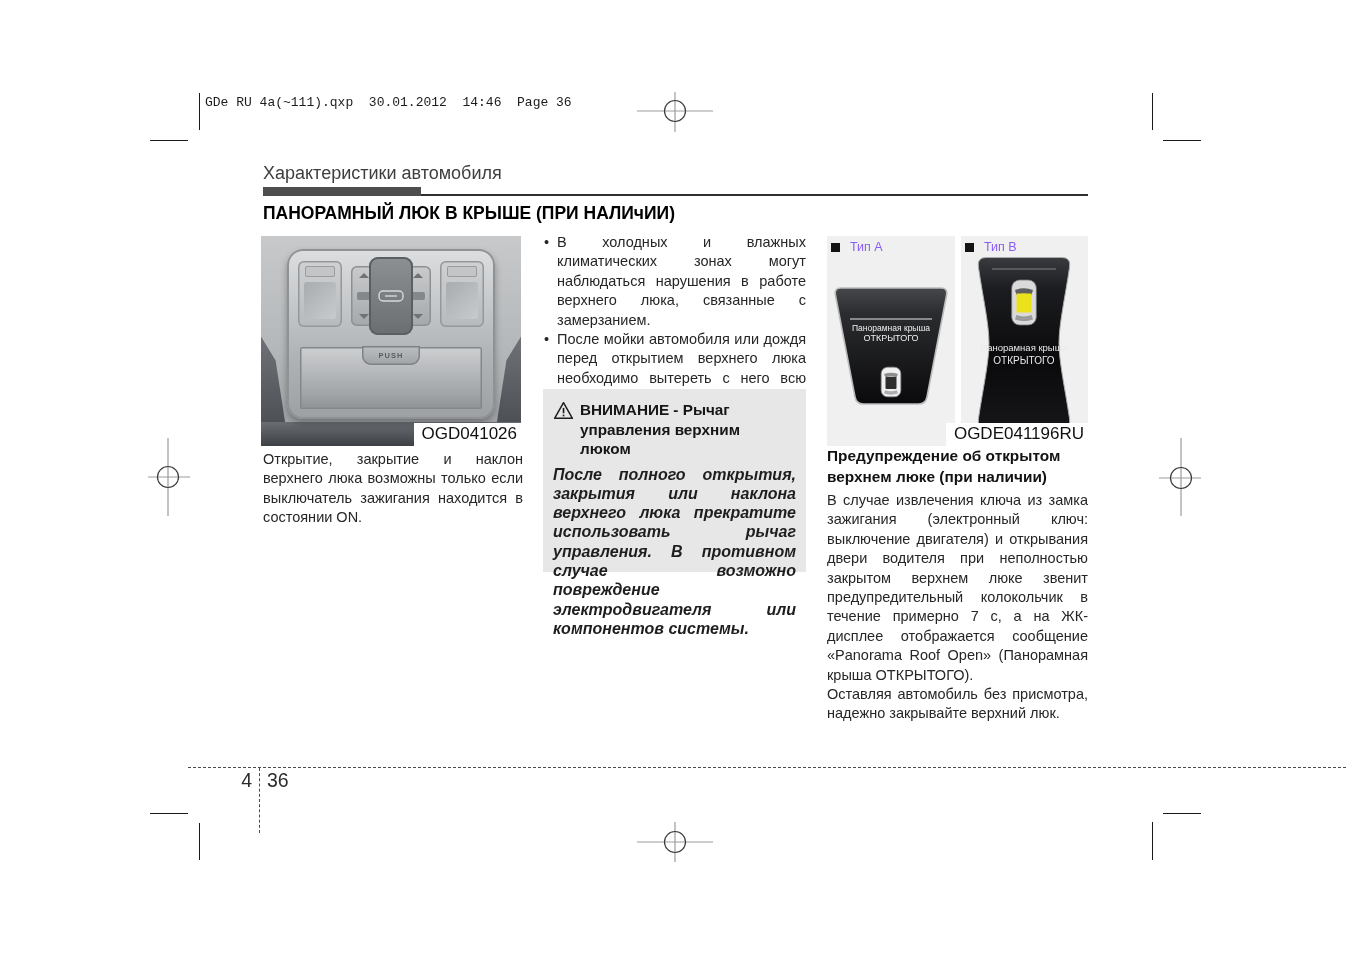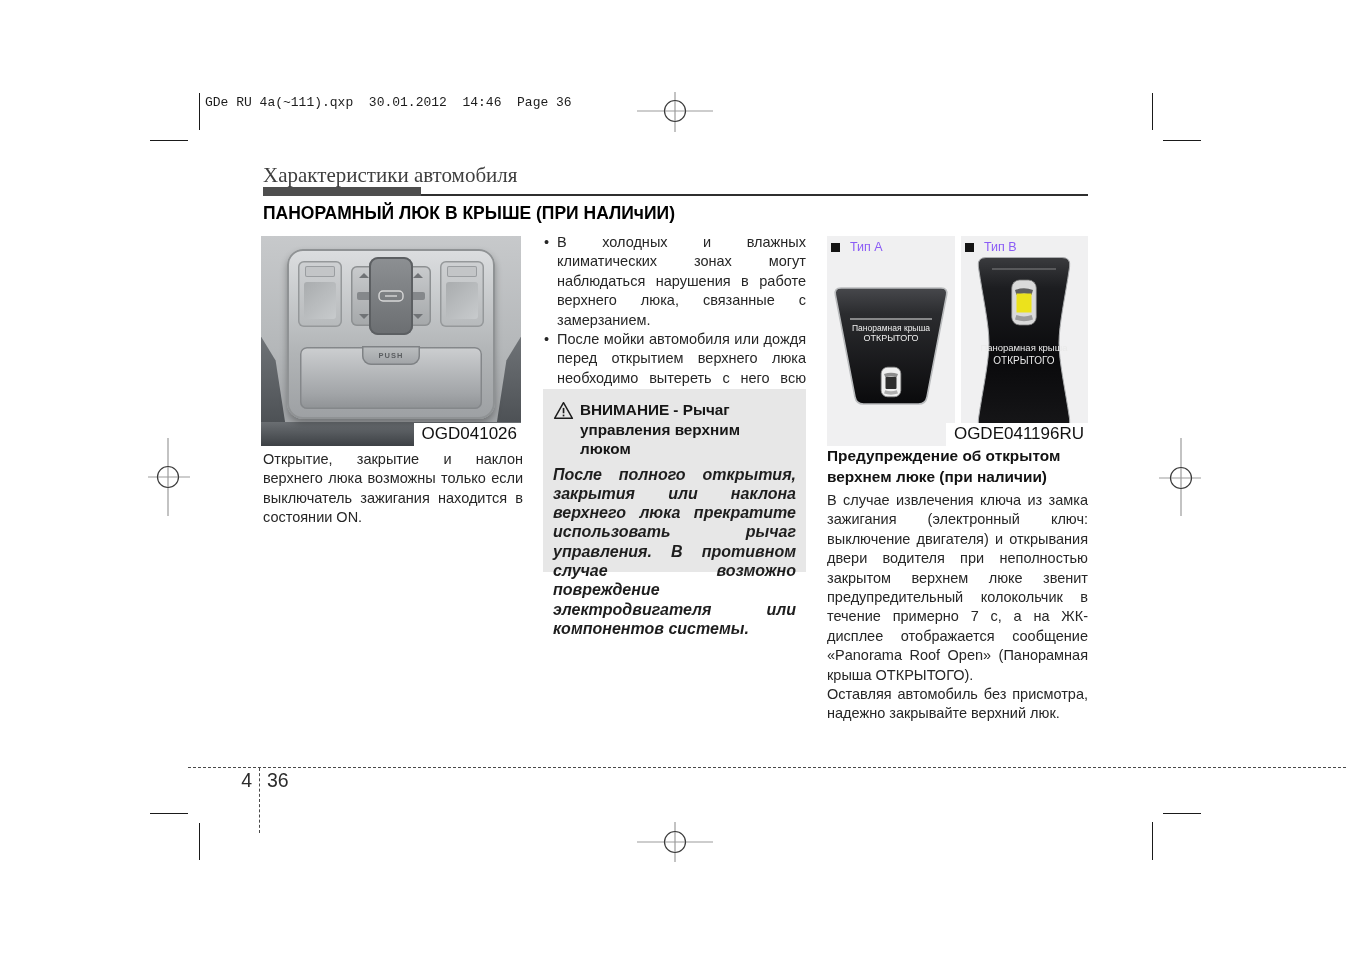--- a/index.html
+++ b/index.html
@@ -9,22 +9,22 @@
   .slug{position:absolute;left:205px;top:95px;font-family:"Liberation Mono","DejaVu Sans Mono",monospace;
         font-size:13px;color:#1c1c1c;white-space:pre;}
   .crop{position:absolute;background:#1a1a1a;}
   .crop.v{width:1.4px;} .crop.h{height:1.4px;}
   .regmark{position:absolute;}
   .regmark line{stroke:#9b9b9b;stroke-width:1.2;}
   .regmark circle{stroke:#3c3c3c;stroke-width:1.2;fill:none;}
   .dash-h{position:absolute;left:188px;top:767px;width:1158px;border-top:1.6px dashed #4a4a4a;}
   .dash-v{position:absolute;left:259px;top:768px;height:65px;border-left:1.6px dashed #4a4a4a;}
   
-  .hdr-text{position:absolute;left:263px;top:163px;font-family:Liberation Serif, serif;
-            font-size:21px;color:#3e3e3e;}
+  .hdr-text{position:absolute;left:263px;top:163px;font-family:Liberation Sans, sans-serif;
+            font-size:18px;color:#3e3e3e;}
   .hdr-line{position:absolute;left:263px;top:194px;width:825px;height:1.8px;background:#2f2f2f;}
   .hdr-bar{position:absolute;left:263px;top:187px;width:158px;height:9px;background:#4e4e4e;}
   .title{position:absolute;left:263px;top:203px;width:620px;font-size:17.5px;font-weight:bold;color:#000000;}
   
   .body-text{font-size:14.5px;line-height:19.4px;text-align:justify;color:#262626;}
   .body-text p{margin:0;}
   
   .photo{position:absolute;left:261px;top:236px;width:260px;height:210px;overflow:hidden;
          background:linear-gradient(180deg,#c7c9cb 0%,#b4b7b9 55%,#9a9da0 100%);}
   .ph-bottom{position:absolute;left:0;bottom:0;width:100%;height:24px;background:linear-gradient(180deg,#6a6e72,#3d4145);}
@@ -45,21 +45,21 @@
           background:linear-gradient(180deg,#c9cbcd,#a5a8aa);box-shadow:inset 0 0 0 1.5px #8d9092;}
   .rocker.left{left:64px;} .rocker.right{right:64px;}
   .rocker i{position:absolute;left:50%;transform:translateX(-50%);border-left:5px solid transparent;
             border-right:5px solid transparent;}
   .rocker i.up{top:7px;border-bottom:5px solid #707376;}
   .rocker i.dn{bottom:7px;border-top:5px solid #707376;}
   .rocker .mid{position:absolute;left:6px;right:6px;top:26px;height:8px;background:#85888b;border-radius:2px;}
   .sswitch{position:absolute;left:50%;transform:translateX(-50%);top:8px;width:44px;height:78px;border-radius:9px;
            background:linear-gradient(180deg,#8d9093,#6b6e71);box-shadow:inset 0 0 0 2px #5c5f62;}
   .sswitch svg{position:absolute;left:50%;top:32px;transform:translateX(-50%);}
-  .door{position:absolute;left:13px;right:13px;top:98px;height:62px;border-radius:7px;
+  .door{position:absolute;left:13px;right:13px;top:98px;height:62px;border-radius:2px;
         background:linear-gradient(180deg,#cdcfd1,#a2a5a8 75%,#8f9295);box-shadow:inset 0 0 0 1.5px #84878a;}
   .push{position:absolute;left:50%;transform:translateX(-50%);top:-1px;width:58px;height:19px;
         border-radius:0 0 9px 9px;background:linear-gradient(180deg,#bcbfc1,#a0a3a6);
         box-shadow:inset 0 0 0 1.5px #7f8285;display:flex;align-items:center;justify-content:center;
         font-size:7.5px;font-weight:bold;letter-spacing:1px;color:#5a5d60;}
   .img-caption{position:absolute;right:0;bottom:0;background:#ffffff;padding:1px 4px 2px 8px;
                font-size:17px;color:#111;}
   .left-text{position:absolute;left:263px;top:450px;width:260px;}
   
   .mid-bullets{position:absolute;left:543px;top:233px;width:263px;}

